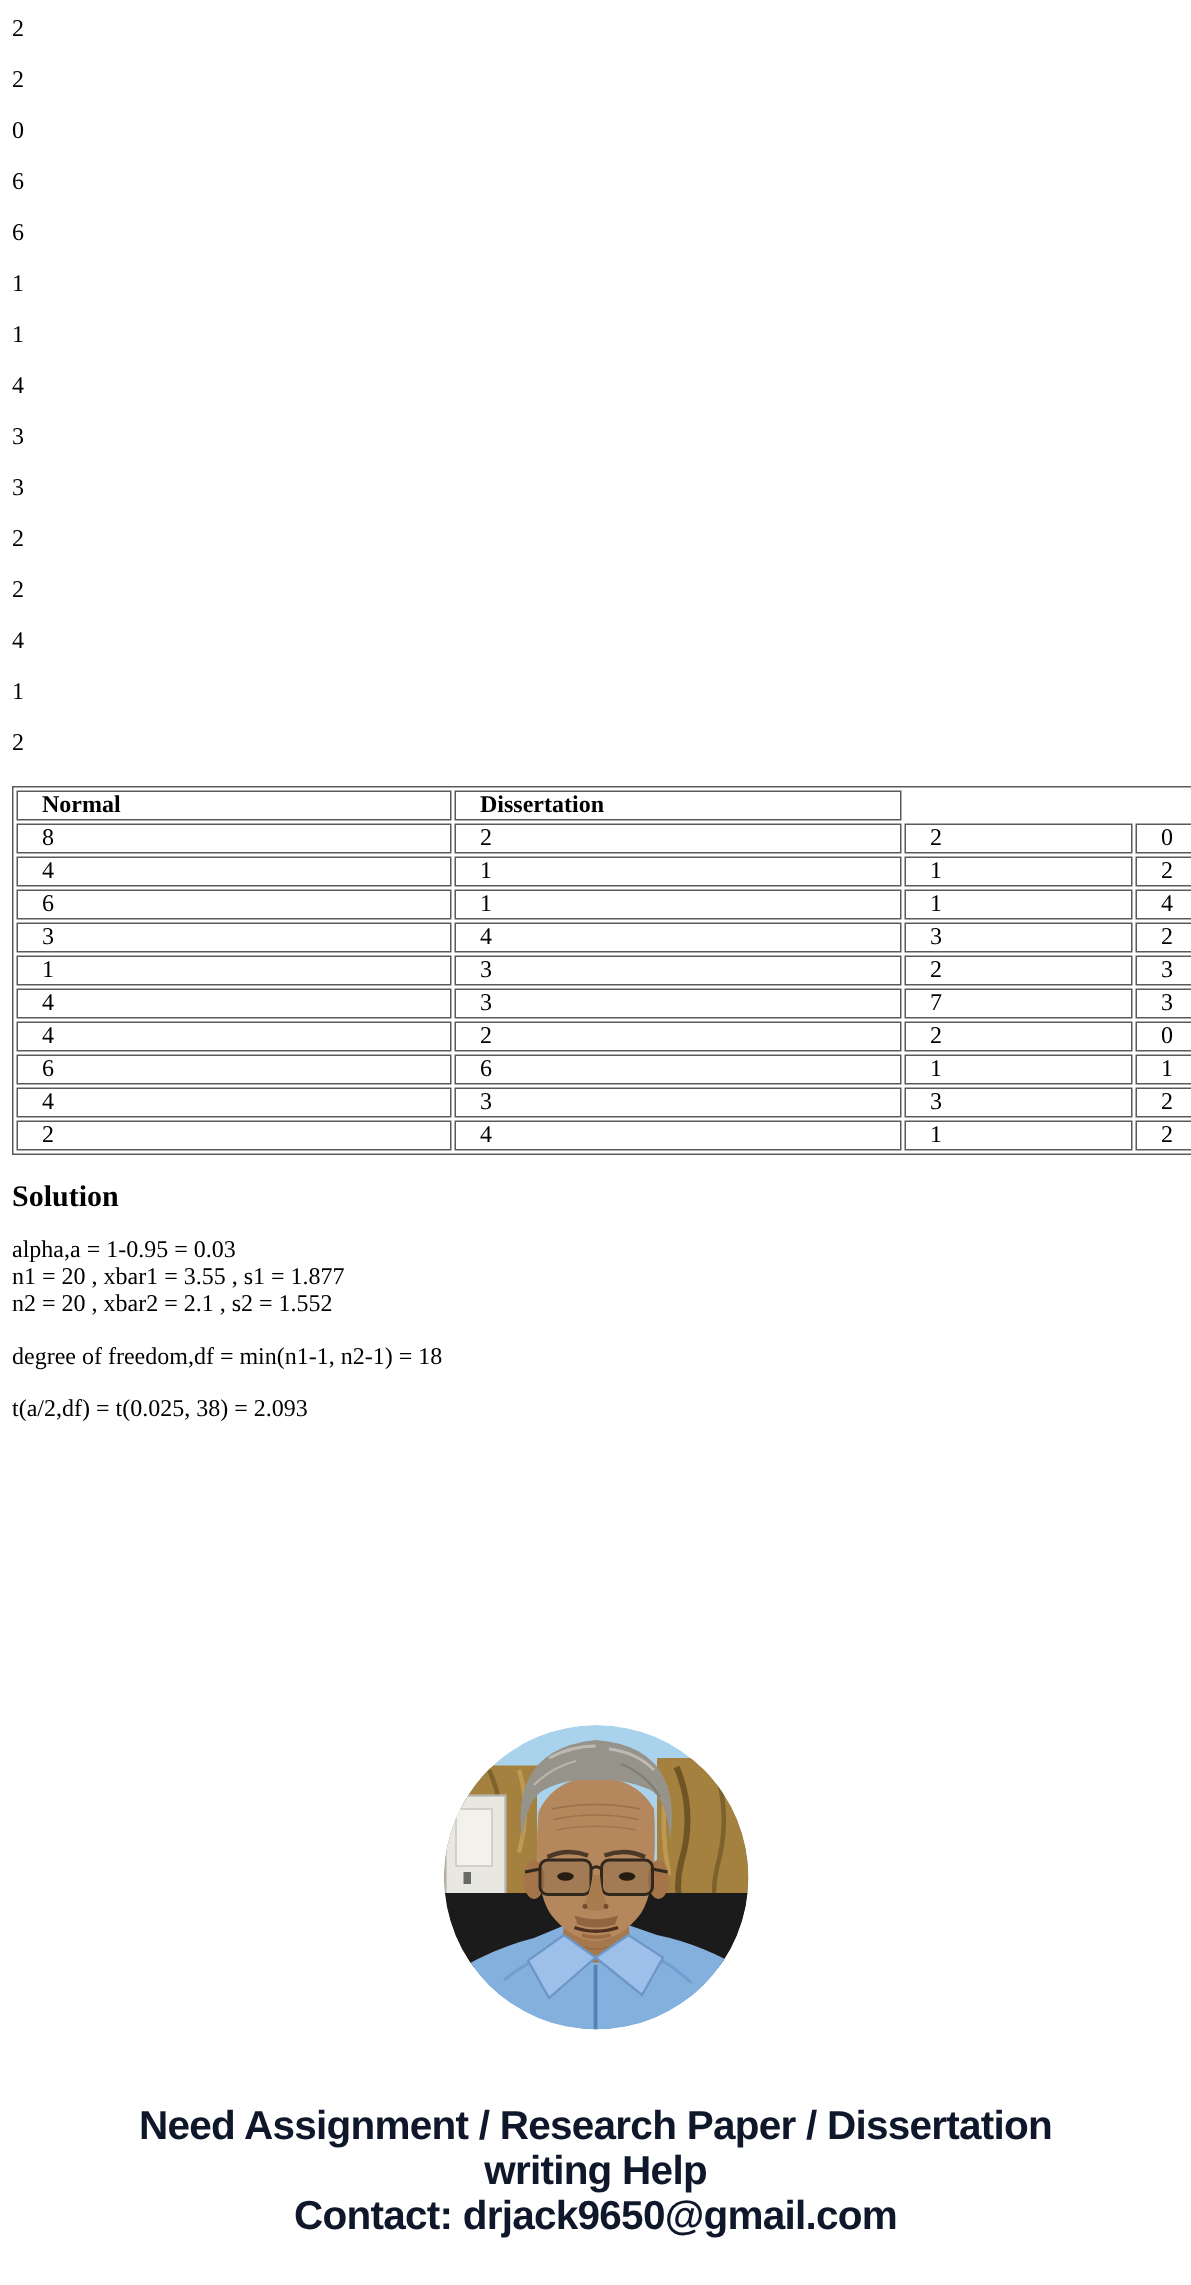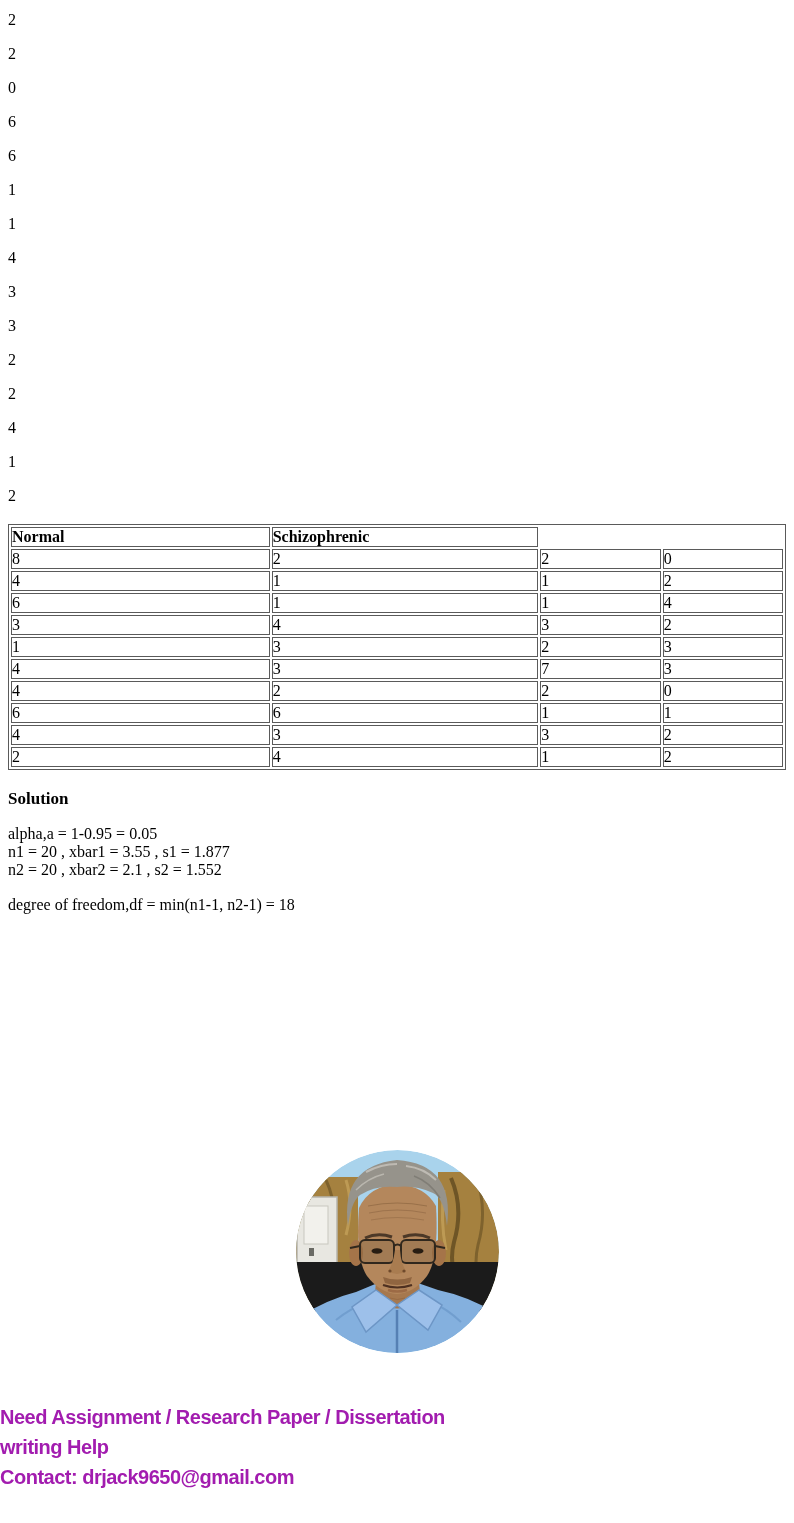--- a/index.html
+++ b/index.html
@@ -25,57 +25,57 @@
     left: 8px;
     width: 778px;
     border-collapse: separate;
     border-spacing: 2px;
     border: 1px solid var(--tableBorder);
     table-layout: fixed;
   }
   table.data-table td {
     border: 1px solid var(--tableBorder);
     line-height: 18px;
-    padding: 0 0;
+    padding: 0 16px;
     font-size: 16px;
     vertical-align: top;
     overflow: hidden;
     white-space: nowrap;
   }
   table.data-table td.hdr { font-weight: bold; }
   table.data-table td.ghost { border: none; }
 
   
   .solution { position: absolute; top: 789px; left: 8px; right: 8px; }
-  .solution .sol-heading { font-size: 17px; font-weight: bold; line-height: 19px; margin: 0; }
+  .solution .sol-heading { font-size: 20px; font-weight: bold; line-height: 19px; margin: 0; }
   .solution p.sol-para { margin: 17px 0 0 0; line-height: 18px; white-space: pre-line; }
 
   
   .photo-wrap { position: absolute; top: 1150px; left: 0; width: 100%; display: flex; justify-content: center; }
   .photo-circle { width: 203px; height: 203px; border-radius: 50%; overflow: hidden; }
   .sky  { fill: var(--sky); }
   .gold { fill: var(--gold); }
   .band { fill: var(--band); }
   .shirt{ fill: var(--shirt); }
   .skin { fill: var(--skin); }
   .hair { fill: var(--hair); }
 
   
   .footer {
     position: absolute;
     top: 1402px;
     left: 0;
     width: 100%;
-    text-align: left;
+    text-align: center;
     font-family: "Liberation Sans", sans-serif;
     font-weight: bold;
-    font-size: 20px;
+    font-size: 27px;
     line-height: 30px;
     letter-spacing: -0.5px;
-    color: #a21caf;
+    color: #0f172a;
     white-space: pre-line;
   }
 </style>
 </head>
 <body>
 
 <div class="page">
 
   <div class="num-list">
     <p>2</p>
@@ -92,21 +92,21 @@
     <p>2</p>
     <p>4</p>
     <p>1</p>
     <p>2</p>
   </div>
 
   <table class="data-table">
     <tbody>
         <tr>
       <td class="hdr" style="width:256px">Normal</td>
-      <td class="hdr" style="width:264px">Schizophrenic</td>
+      <td class="hdr" style="width:264px">Dissertation</td>
       <td class="ghost" style="width:120px"></td>
       <td class="ghost" style="width:120px"></td>
     </tr>
     <tr>
       <td>8</td>
       <td>2</td>
       <td>2</td>
       <td>0</td>
     </tr>
     <tr>
@@ -161,24 +161,25 @@
       <td>2</td>
       <td>4</td>
       <td>1</td>
       <td>2</td>
     </tr>
   </tbody>
     </table>
 
   <div class="solution">
     <p class="sol-heading">Solution</p>
-    <p class="sol-para">alpha,a = 1-0.95 = 0.05
+    <p class="sol-para">alpha,a = 1-0.95 = 0.03
 n1 = 20 , xbar1 = 3.55 , s1 = 1.877
 n2 = 20 , xbar2 = 2.1 , s2 = 1.552</p>
     <p class="sol-para">degree of freedom,df = min(n1-1, n2-1) = 18</p>
+    <p class="sol-para">t(a/2,df) = t(0.025, 38) = 2.093</p>
   </div>
 
   <div class="photo-wrap">
     <div class="photo-circle">
       <svg width="203" height="203" viewBox="0 0 203 203">
         <defs>
           <clipPath id="pc">
               <circle cx="101.5" cy="101.5" r="101.5"></circle>
             </clipPath>
         </defs>

